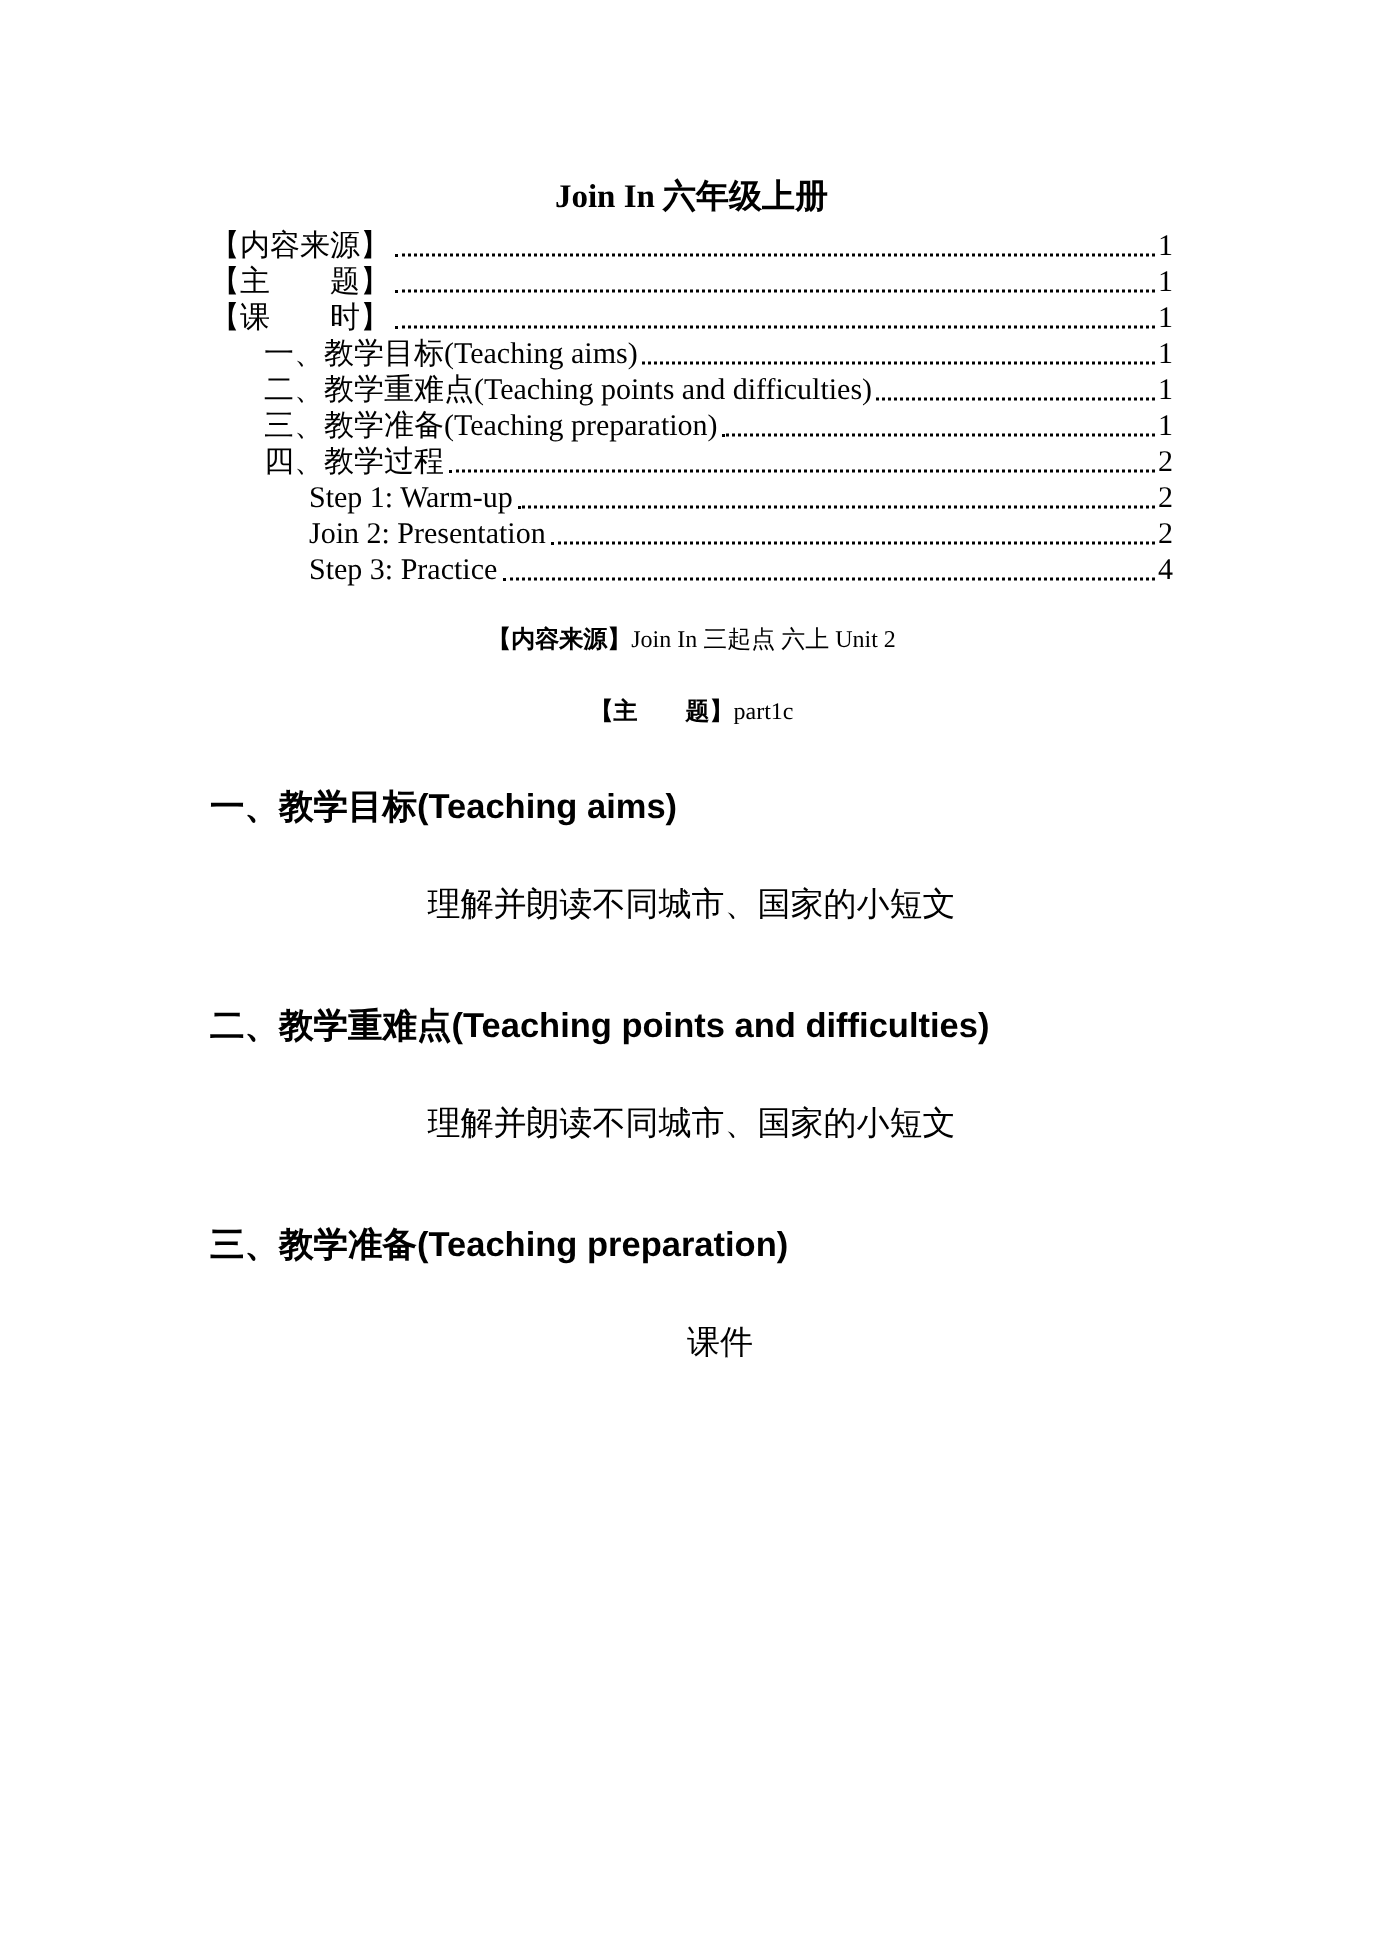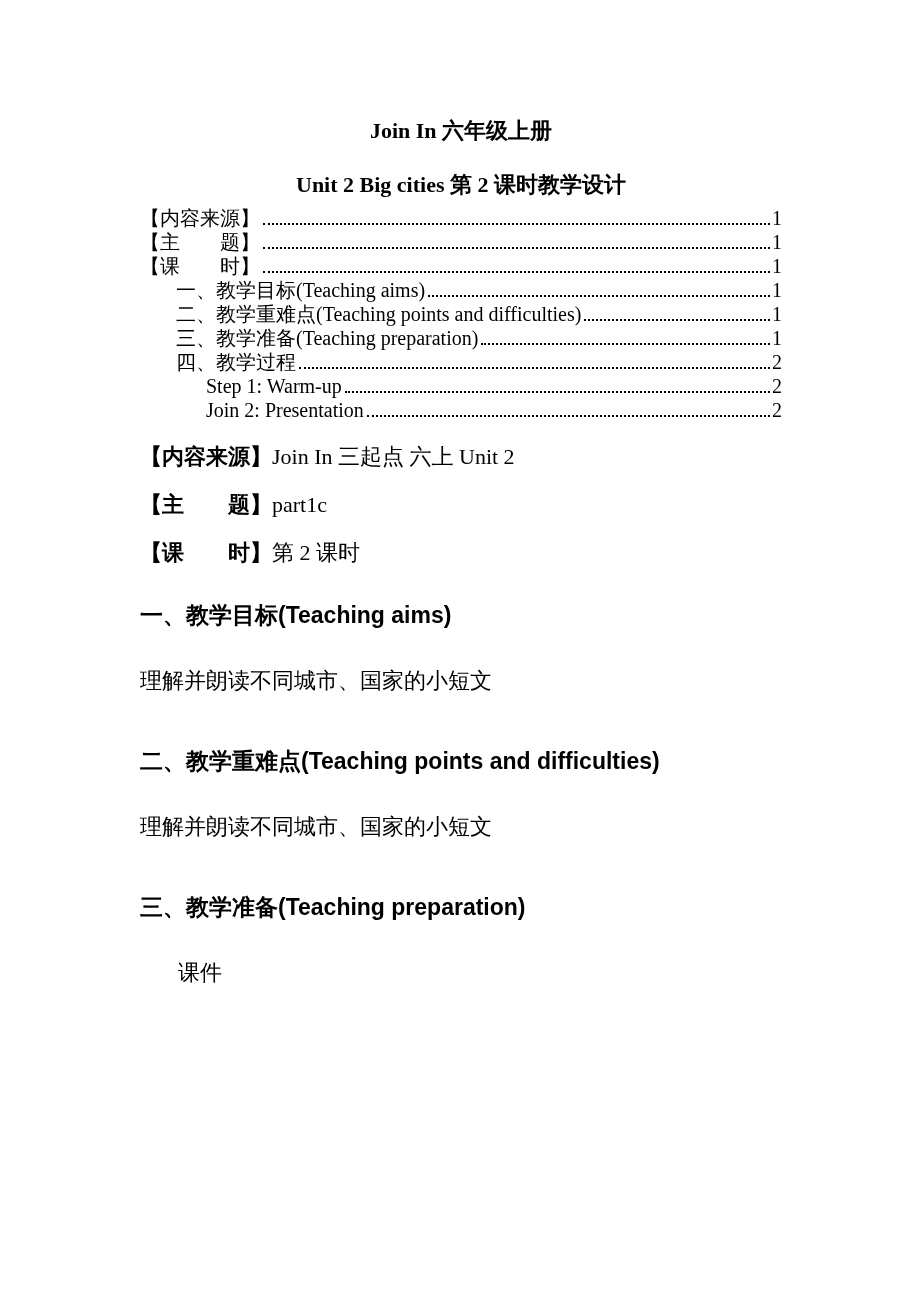--- a/index.html
+++ b/index.html
@@ -52,47 +52,48 @@
     flex: 1 1 auto;
     border-bottom: 2px dotted #000000;
     margin: 0 2px 5px 3px;
     min-width: 20px;
   }
   .toc-page { flex: 0 0 auto; }
   
   .meta { margin-top: 12px; }
   .meta-row {
     margin: 22px 0 0 0;
-    font-size: 22px;
+    font-size: 16px;
     line-height: 26px;
+    text-align: center;
   }
   .meta-label { font-weight: bold; }
   
   .section-heading {
     margin: 50px 0 0 0;
     font-family: "Liberation Sans", "DejaVu Sans", sans-serif;
     font-weight: bold;
     font-size: 23px;
     line-height: 30px;
   }
   .section-heading.first { margin-top: 34px; }
   .section-body {
     margin: 36px 0 0 0;
     font-size: 22px;
     line-height: 30px;
+    text-align: center;
   }
   .section-body.indented { padding-left: 38px; }
 </style>
 </head>
 <body>
 
 <div class="page">
 
   <p class="doc-title">Join In 六年级上册</p>
-  <p class="doc-subtitle">Unit 2 Big cities 第 2 课时教学设计</p>
 
   <nav class="toc">
     <div class="toc-row lvl1">
       <span class="toc-label">【内容来源】</span>
       <span class="toc-leader"></span>
       <span class="toc-page">1</span>
     </div>
     <div class="toc-row lvl1">
       <span class="toc-label">【主　　题】</span>
       <span class="toc-leader"></span>
@@ -126,31 +127,33 @@
     <div class="toc-row lvl3">
       <span class="toc-label">Step 1: Warm-up</span>
       <span class="toc-leader"></span>
       <span class="toc-page">2</span>
     </div>
     <div class="toc-row lvl3">
       <span class="toc-label">Join 2: Presentation</span>
       <span class="toc-leader"></span>
       <span class="toc-page">2</span>
     </div>
+    <div class="toc-row lvl3">
+      <span class="toc-label">Step 3: Practice</span>
+      <span class="toc-leader"></span>
+      <span class="toc-page">4</span>
+    </div>
   </nav>
 
   <div class="meta">
     <p class="meta-row">
       <span class="meta-label">【内容来源】</span><span class="meta-value">Join In 三起点 六上 Unit 2</span>
     </p>
     <p class="meta-row">
       <span class="meta-label">【主　　题】</span><span class="meta-value">part1c</span>
-    </p>
-    <p class="meta-row">
-      <span class="meta-label">【课　　时】</span><span class="meta-value">第 2 课时</span>
     </p>
   </div>
 
   <section>
     <h3 class="section-heading first">一、教学目标(Teaching aims)</h3>
     <p class="section-body">理解并朗读不同城市、国家的小短文</p>
   </section>
 
   <section>
     <h3 class="section-heading">二、教学重难点(Teaching points and difficulties)</h3>

